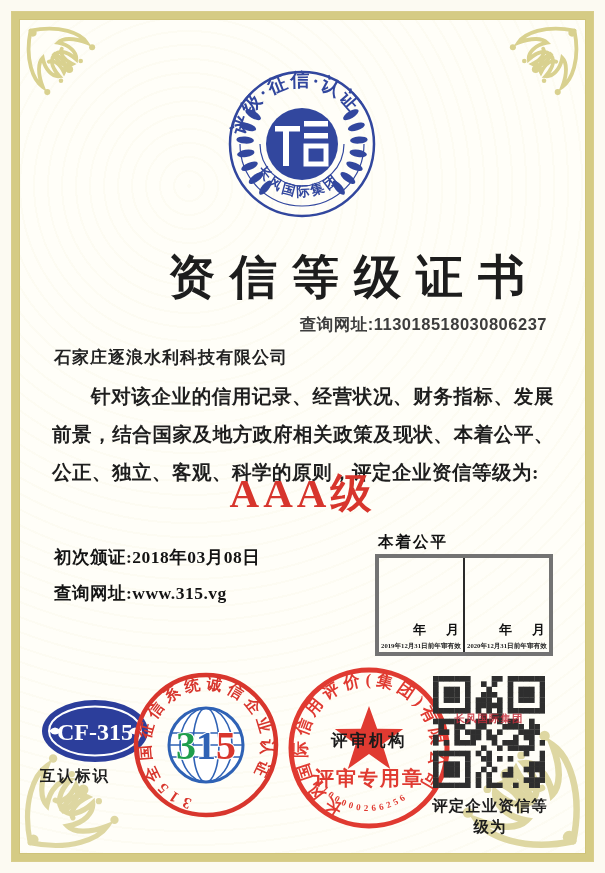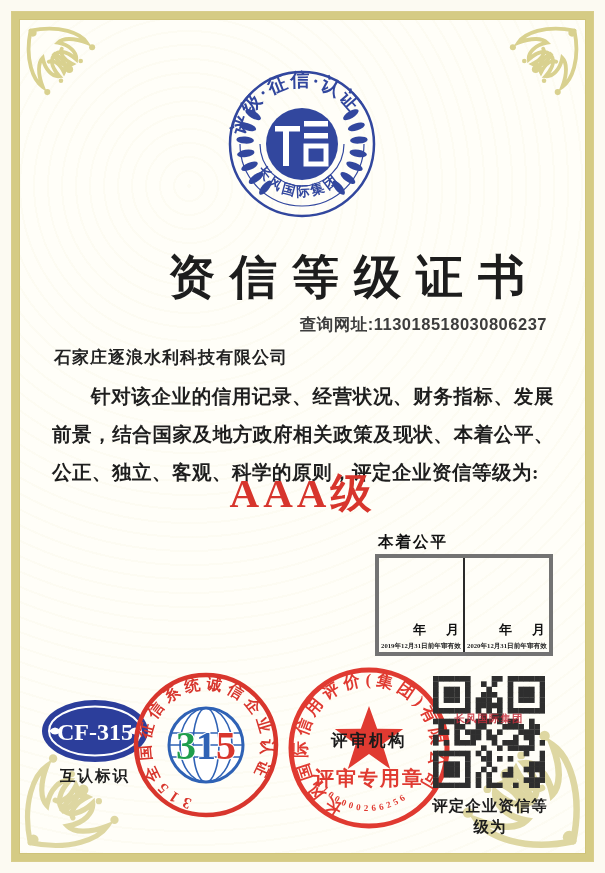--- a/index.html
+++ b/index.html
@@ -69,21 +69,21 @@
     font-family:"Liberation Serif",serif;font-size:13px;font-weight:bold;color:#111;
   }
   .ar-ym .gap{display:inline-block;width:20px;}
   .ar-note{
     position:absolute;left:0;right:0;bottom:1px;text-align:center;white-space:nowrap;
     font-family:"Liberation Serif",serif;font-size:7px;font-weight:bold;color:#222;transform:scale(0.95);
   }
   .seal{position:absolute;}
   .cf315{left:40px;top:698px;width:110px;height:66px;}
   .cap-cf{
-    position:absolute;left:40px;top:766px;width:110px;text-align:center;
+    position:absolute;left:40px;top:766px;width:110px;text-align:left;
     font-family:"Liberation Serif",serif;font-size:15.5px;font-weight:bold;color:#1d1d1d;letter-spacing:2px;
   }
   .netseal{left:132px;top:670px;width:148px;height:150px;}
   .agencyseal{left:286px;top:662px;width:166px;height:172px;}
   .qr-wrap{position:absolute;left:433px;top:676px;width:112px;height:112px;}
   .qr-overlay{
     position:absolute;left:0;top:36px;width:112px;text-align:center;
     font-size:10.5px;font-weight:bold;color:rgba(198,44,58,0.85);letter-spacing:1px;
     font-family:"Liberation Serif",serif;
   }
@@ -176,20 +176,22 @@
   </text>
 </svg>
 
 <div class="title">资信等级证书</div>
 <div class="credit-code">查询网址:113018518030806237</div>
 <div class="company">石家庄逐浪水利科技有限公司</div>
 <div class="statement">针对该企业的信用记录、经营状况、财务指标、发展前景，结合国家及地方政府相关政策及现状、本着公平、公正、独立、客观、科学的原则，评定企业资信等级为:</div>
 <div class="rating" style="color:#d7352c">AAA级</div>
 
 <div class="details">
+  <div>初次颁证:2018年03月08日</div>
+  <div>查询网址:www.315.vg</div>
 </div>
 
 <div class="ar-label">本着公平</div>
 <div class="ar-box">
   <div class="ar-cell">
     <div class="ar-ym">
       <span>年</span><span class="gap"></span><span>月</span>
     </div>
     <div class="ar-note">2019年12月31日前年审有效</div>
   </div>

